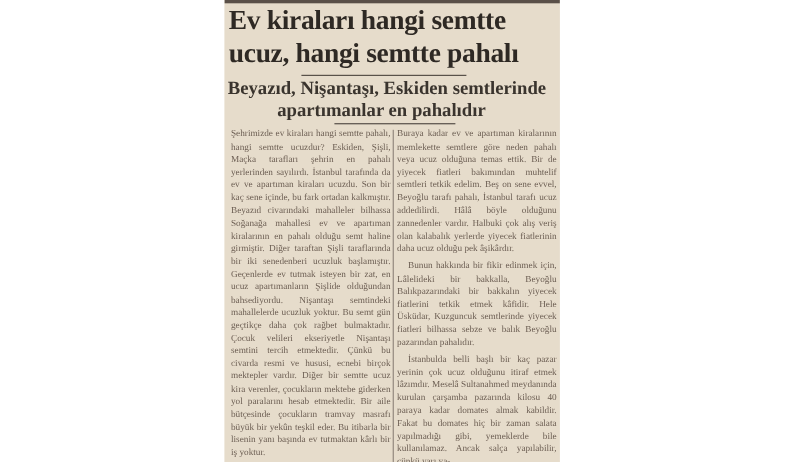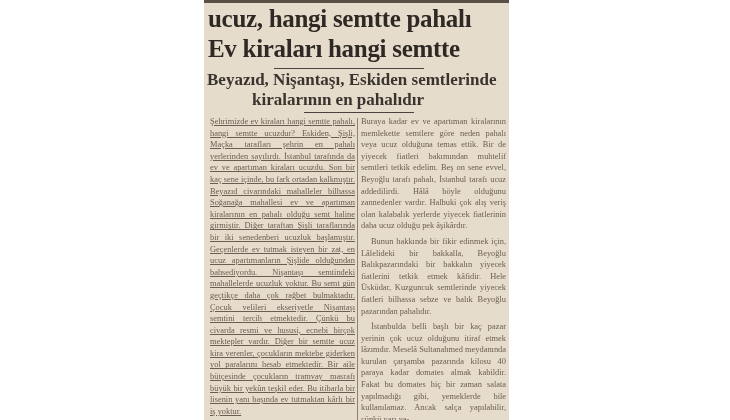--- a/index.html
+++ b/index.html
@@ -7,37 +7,37 @@
   .clip { position:absolute; left:204px; top:0; width:305px; height:420px; background:#e6dccb; overflow:hidden; }
   .topbar { position:absolute; left:0; top:0; width:100%; height:3px; background:#5a5048; }
   .headline { position:absolute; left:0; top:4px; width:330px; font-family:"Liberation Serif", serif; font-weight:bold; color:#2e2924; font-size:25px; line-height:30px; white-space:nowrap; padding-left:4px; letter-spacing:-0.3px; }
   .rule1 { position:absolute; left:70px; top:68px; width:150px; height:1px; background:#4a433c; }
   .subhead { position:absolute; left:0; top:70px; width:330px; font-family:"Liberation Serif", serif; font-weight:bold; color:#3a342e; font-size:17px; line-height:20px; white-space:nowrap; padding-left:3px; }
   .subhead .l2 { padding-left:45px; display:block; }
   .rule2 { position:absolute; left:100px; top:112px; width:110px; height:1px; background:#4a433c; }
   .col { position:absolute; top:116px; width:145px; font-family:"Liberation Serif", serif; font-size:8.4px; line-height:11.6px; color:#6b5d52; text-align:justify; }
   .col p { margin:0; }
   .col p + p { margin-top:4px; text-indent:10px; }
-  .col1 { left:6px;text-decoration:underline; }
+  .col1 { left:6px; }
   .col2 { left:157px; }
   .colrule { position:absolute; left:153px; top:118px; width:1px; height:302px; background:#8d8278; }
 </style>
 </head>
 <body>
 
 <div class="clip">
   <div class="topbar"></div>
   <div class="headline">
+    <div>Ev kiraları hangi semtte</div>
     <div>ucuz, hangi semtte pahalı</div>
-    <div>Ev kiraları hangi semtte</div>
   </div>
   <div class="rule1"></div>
   <div class="subhead">
     <span>Beyazıd, Nişantaşı, Eskiden semtlerinde</span>
-    <span class="l2">kiralarının en pahalıdır</span>
+    <span class="l2">apartımanlar en pahalıdır</span>
   </div>
   <div class="rule2"></div>
 
   <div class="col col1">
     <p>Şehrimizde ev kiraları hangi semtte pahalı, hangi semtte ucuzdur? Eskiden, Şişli, Maçka tarafları şehrin en pahalı yerlerinden sayılırdı. İstanbul tarafında da ev ve apartıman kiraları ucuzdu. Son bir kaç sene içinde, bu fark ortadan kalkmıştır. Beyazıd civarındaki mahalleler bilhassa Soğanağa mahallesi ev ve apartıman kiralarının en pahalı olduğu semt haline girmiştir. Diğer taraftan Şişli taraflarında bir iki senedenberi ucuzluk başlamıştır. Geçenlerde ev tutmak isteyen bir zat, en ucuz apartımanların Şişlide olduğundan bahsediyordu. Nişantaşı semtindeki mahallelerde ucuzluk yoktur. Bu semt gün geçtikçe daha çok rağbet bulmaktadır. Çocuk velileri ekseriyetle Nişantaşı semtini tercih etmektedir. Çünkü bu civarda resmi ve hususi, ecnebi birçok mektepler vardır. Diğer bir semtte ucuz kira verenler, çocukların mektebe giderken yol paralarını hesab etmektedir. Bir aile bütçesinde çocukların tramvay masrafı büyük bir yekûn teşkil eder. Bu itibarla bir lisenin yanı başında ev tutmaktan kârlı bir iş yoktur.</p>
 
   </div>
   <div class="colrule"></div>
   <div class="col col2">
     <p>Buraya kadar ev ve apartıman kiralarının memlekette semtlere göre neden pahalı veya ucuz olduğuna temas ettik. Bir de yiyecek fiatleri bakımından muhtelif semtleri tetkik edelim. Beş on sene evvel, Beyoğlu tarafı pahalı, İstanbul tarafı ucuz addedilirdi. Hâlâ böyle olduğunu zannedenler vardır. Halbuki çok alış veriş olan kalabalık yerlerde yiyecek fiatlerinin daha ucuz olduğu pek âşikârdır.</p>

